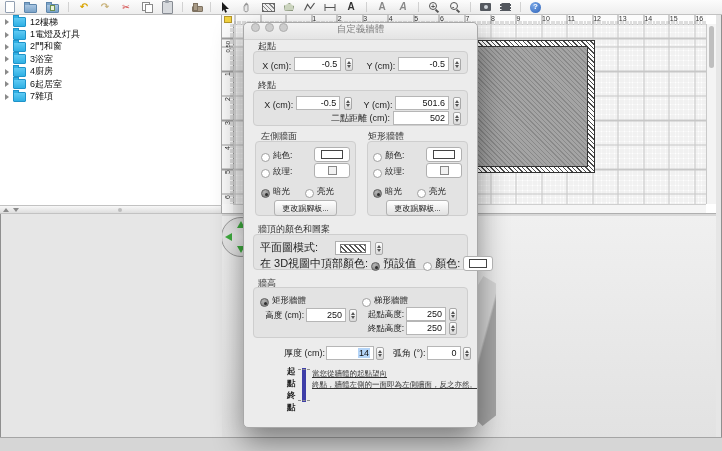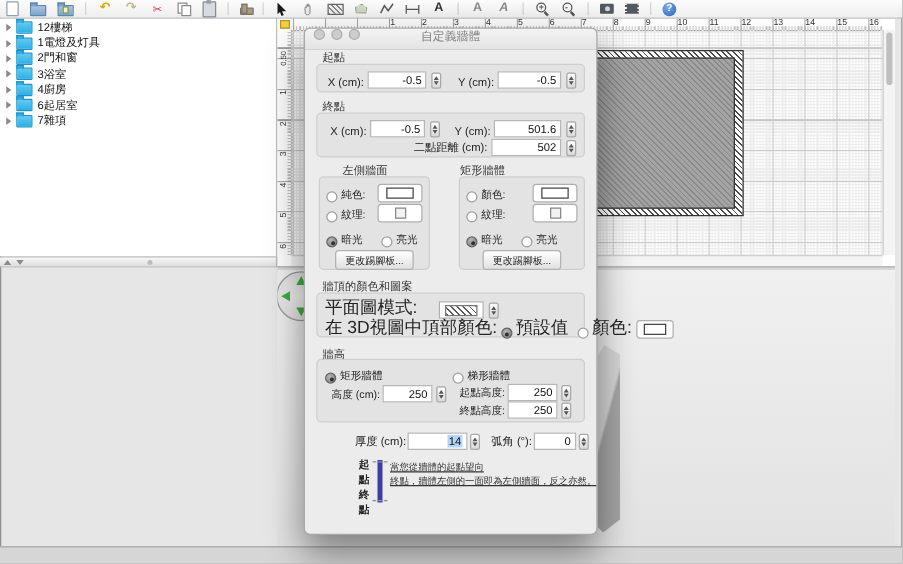--- a/index.html
+++ b/index.html
@@ -338,24 +338,24 @@
         <span class="stp"></span>
       </div>
       <div class="row" style="height:15px;gap:3px;justify-content:flex-end">
         <span class="lab">二點距離 (cm):</span>
         <span class="fld" style="width:48px">502</span>
         <span class="stp"></span>
       </div>
     </div>
 
     <div class="sec" style="top:107px">
-      <span class="sec-title" style="position:absolute;left:16px">左側牆面</span>
+      <span class="sec-title" style="position:absolute;left:3px">左側牆面</span>
       <span class="sec-title" style="position:absolute;left:110px">矩形牆體</span>
     </div>
-    <div class="grp" style="top:118px;left:11px;right:auto;width:89px;height:75px;font-size:8.5px;padding:4px 5px">
+    <div class="grp" style="top:118px;left:11px;right:auto;width:101px;height:75px;font-size:8.5px;padding:4px 5px">
       <div class="row" style="height:16px;gap:3px">
         <span class="radio"></span>
         <span class="lab">純色:</span>
         <span class="colorwell" style="margin-left:auto">
             <i></i>
           </span>
       </div>
       <div class="row" style="height:16px;gap:3px">
         <span class="radio"></span>
         <span class="lab">紋理:</span>
@@ -395,21 +395,21 @@
         <span class="lab">亮光</span>
       </div>
       <div class="row" style="justify-content:center;margin-top:2px">
         <span class="btn-sm">更改踢腳板...</span>
       </div>
     </div>
 
     <div class="sec" style="top:200px">
       <div class="sec-title">牆頂的顏色和圖案</div>
     </div>
-    <div class="grp" style="top:211px;height:36px;font-size:14px">
+    <div class="grp" style="top:211px;height:36px;font-size:11px">
       <div class="row" style="height:16px;gap:3px">
         <span class="lab">平面圖模式:</span>
         <span class="combo" style="margin-left:14px">
             <i></i>
           </span>
         <span class="stp"></span>
       </div>
       <div class="row" style="height:16px;gap:3px">
         <span class="lab">在 3D視圖中頂部顏色:</span>
         <span class="radio sel"></span>

